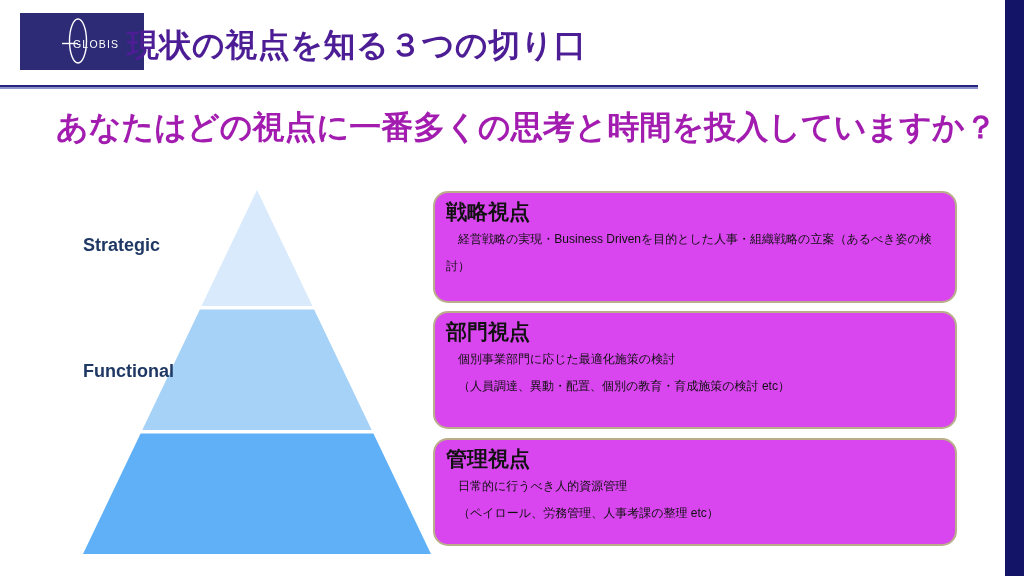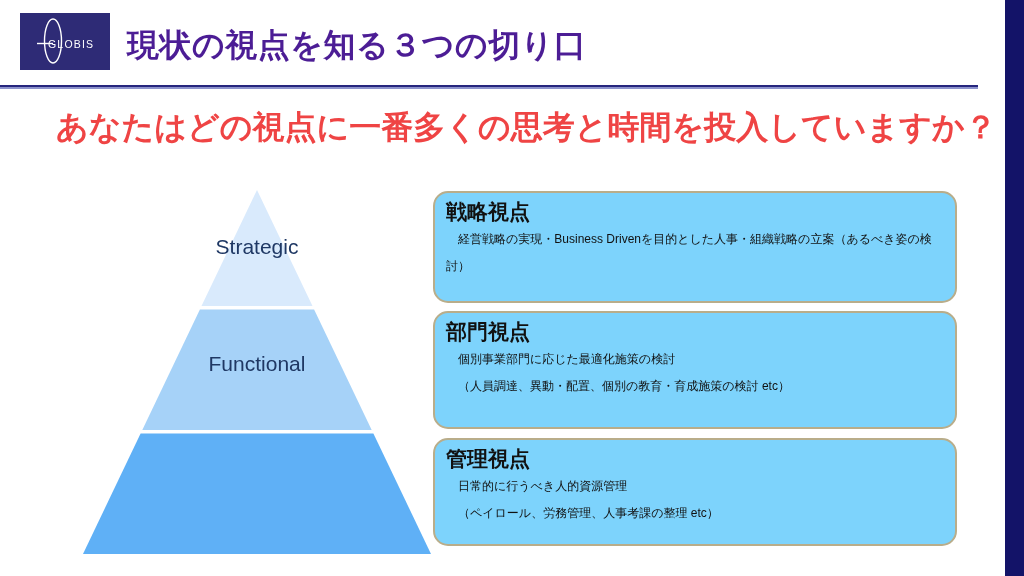--- a/index.html
+++ b/index.html
@@ -6,53 +6,53 @@
   body{
     width:1024px;height:576px;background:#ffffff;position:relative;
     font-family:"Liberation Sans",sans-serif;overflow:hidden;
   }
   .slide{position:absolute;inset:0;}
 
   
   .side-bar{position:absolute;top:0;right:0;width:19px;height:576px;background:#131368;}
 
   
-  .logo{position:absolute;left:20px;top:13px;width:90px;height:57px;background:#2e2b76;}
+  .logo{position:absolute;left:20px;top:13px;width:99px;height:57px;background:#2e2b76;padding-left:25px;}
   .page-title{
     position:absolute;left:127px;top:24px;width:840px;
     font-size:32px;font-weight:bold;color:#4c1d95;letter-spacing:0.5px;white-space:nowrap;
   }
   .header-rule{
     position:absolute;left:0;top:85px;width:978px;height:4px;
     background:linear-gradient(to bottom,#26267e 0%,#26267e 62%,#8c92cc 62%,#8c92cc 100%);
   }
 
   
   .subtitle{
     position:absolute;left:56px;top:106px;width:920px;
-    font-size:32px;font-weight:bold;color:#ef4444;white-space:nowrap;
+    font-size:32px;font-weight:bold;color:#a21caf;white-space:nowrap;
   }
 
   
   .pyramid-svg{position:absolute;left:83px;top:190px;width:348px;height:364px;}
   .level-top{fill:#d9eafc;}
   .level-mid{fill:#a6d2f8;}
   .level-bot{fill:#5fb0f6;}
   .pyr-label{
-    position:absolute;left:83px;width:348px;text-align:center;
-    font-size:21px;font-weight:normal;color:#1f3864;
+    position:absolute;left:83px;width:348px;text-align:left;
+    font-size:18px;font-weight:bold;color:#1f3864;
   }
   .pyr-label.strategic{top:235px;}
-  .pyr-label.functional{top:352px;}
+  .pyr-label.functional{top:361px;}
   .pyr-label.administrative{top:479px;}
 
   
   .callout{
     position:absolute;left:433px;width:524px;box-sizing:border-box;
-    background:#7dd3fc;border:2px solid #b9ad8a;border-radius:15px;
+    background:#d946ef;border:2px solid #b9ad8a;border-radius:15px;
     padding:4px 11px 0 11px;color:#111111;
   }
   .callout.b1{top:191px;height:112px;}
   .callout.b2{top:311px;height:118px;}
   .callout.b3{top:438px;height:108px;}
   .callout-title{font-size:21px;font-weight:bold;line-height:29px;margin:0;}
   .callout-body{font-size:12px;line-height:27px;margin:0;white-space:pre-wrap;}
 </style>
 </head>
 <body>

